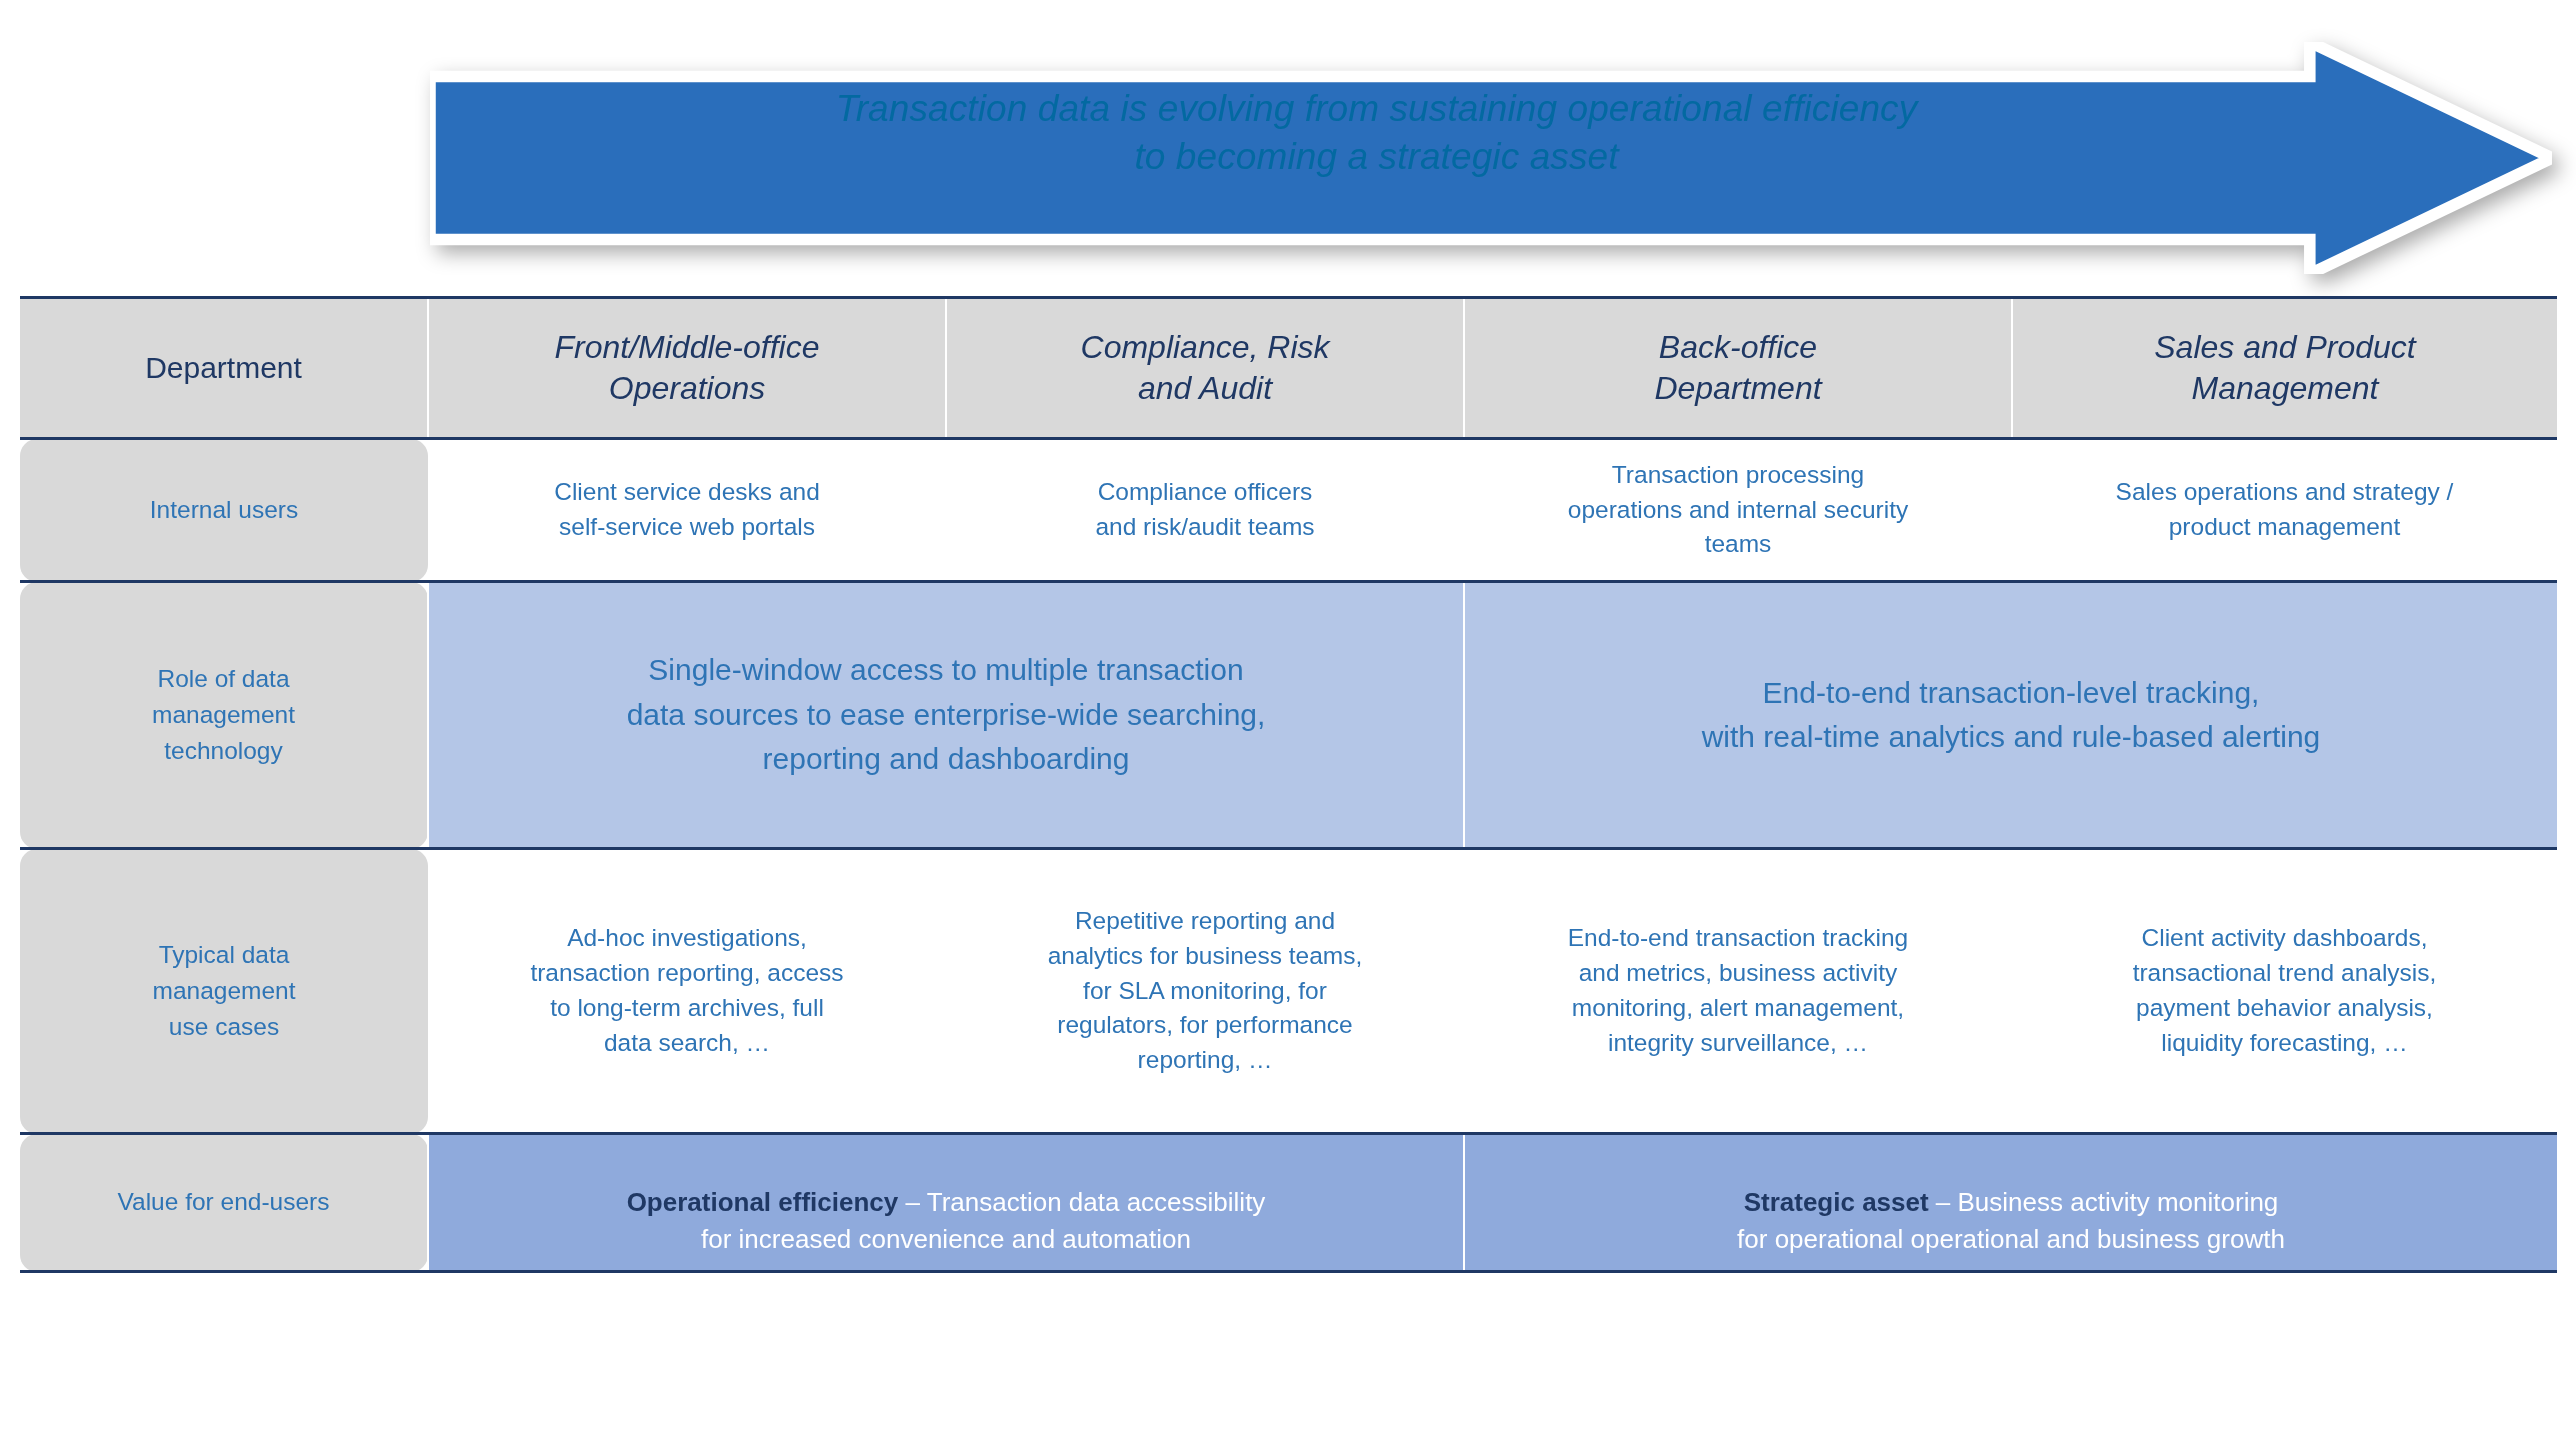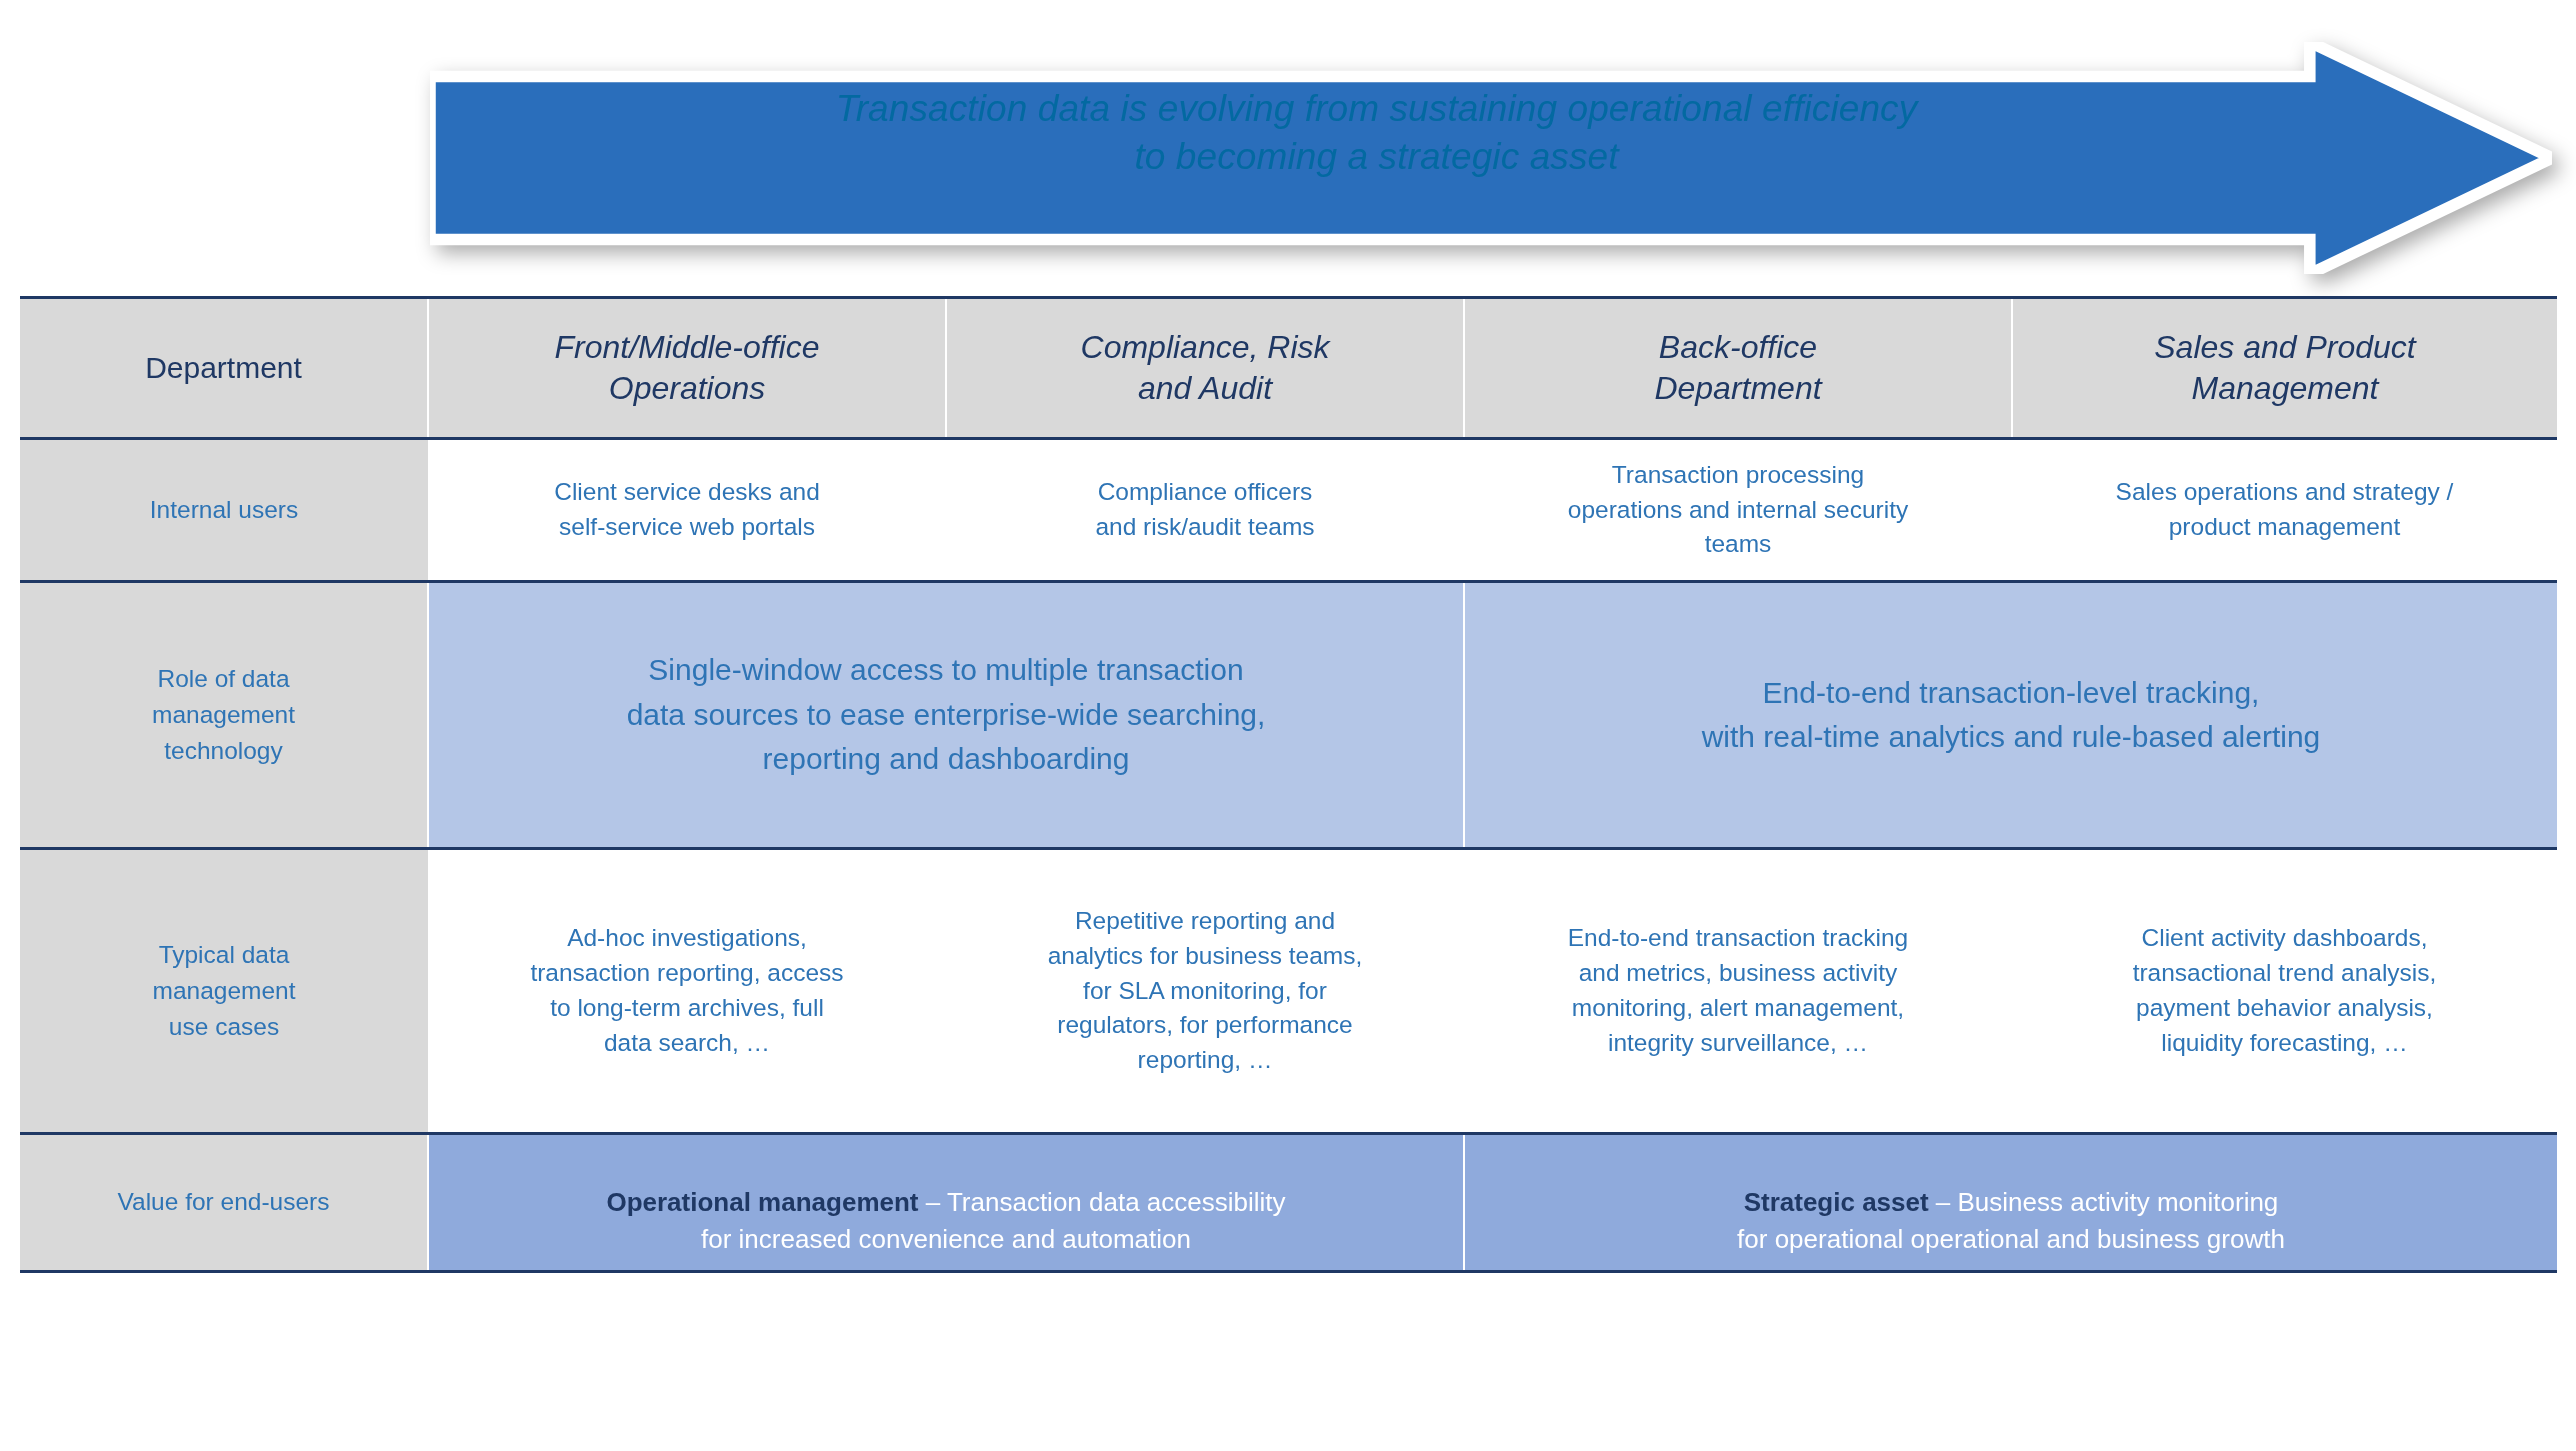--- a/index.html
+++ b/index.html
@@ -91,20 +91,21 @@
     font-style: italic;
   }
 
   
   td.rowlabel {
     background: #d9d9d9;
     color: #2e74b5;
     font-size: 24.5px;
     line-height: 1.48;
     white-space: pre-line;
+    border-radius: 17px;
   }
 
   
   td.body-cell {
     background: #ffffff;
     color: #2e74b5;
     font-size: 24.5px;
     line-height: 1.42;
     white-space: pre-line;
   }
@@ -215,21 +216,21 @@
 integrity surveillance, …</td>
       <td class="body-cell">Client activity dashboards,
 transactional trend analysis,
 payment behavior analysis,
 liquidity forecasting, …</td>
     </tr>
 
     <tr class="row-value">
       <td class="rowlabel">Value for end-users</td>
       <td class="value-cell" colspan="2">
-        <span class="lead">Operational management</span><span> – Transaction data accessibility
+        <span class="lead">Operational efficiency</span><span> – Transaction data accessibility
 for increased convenience and automation</span>
       </td>
       <td class="value-cell" colspan="2">
         <span class="lead">Strategic asset</span><span> – Business activity monitoring
 for operational operational and business growth</span>
       </td>
     </tr>
 
   </tbody>
 </table>

